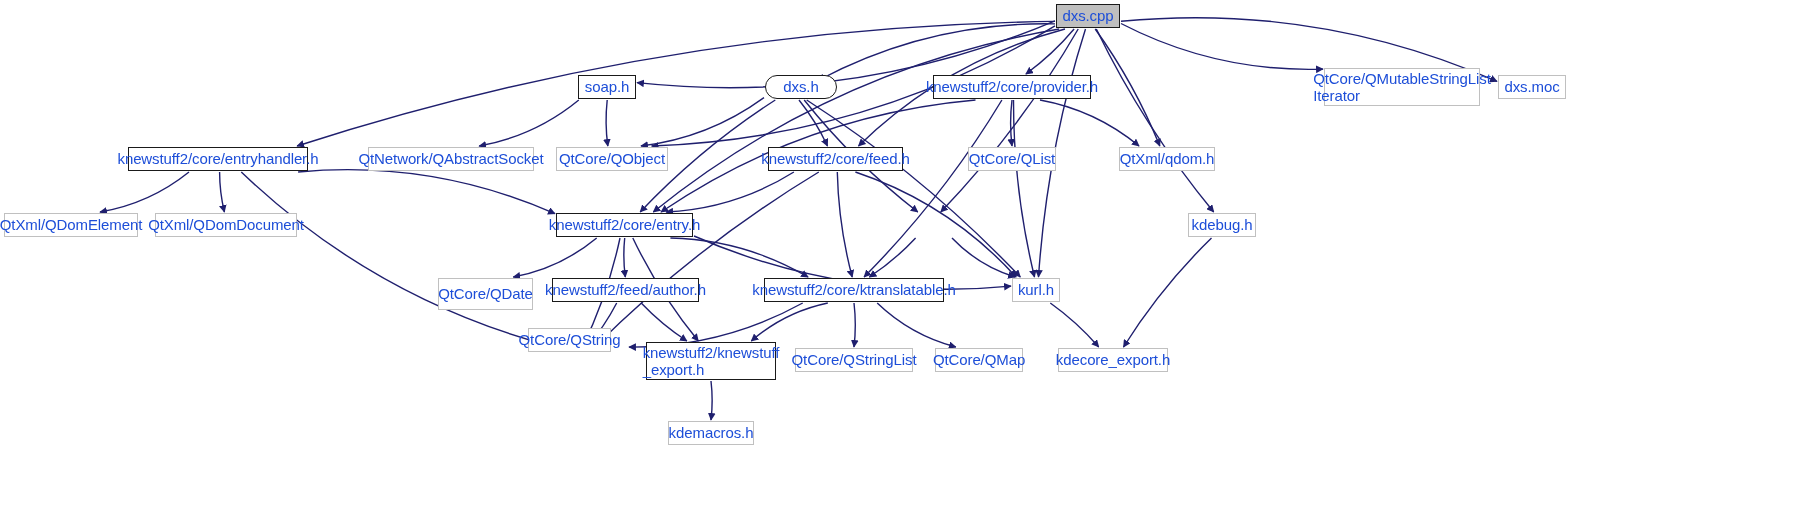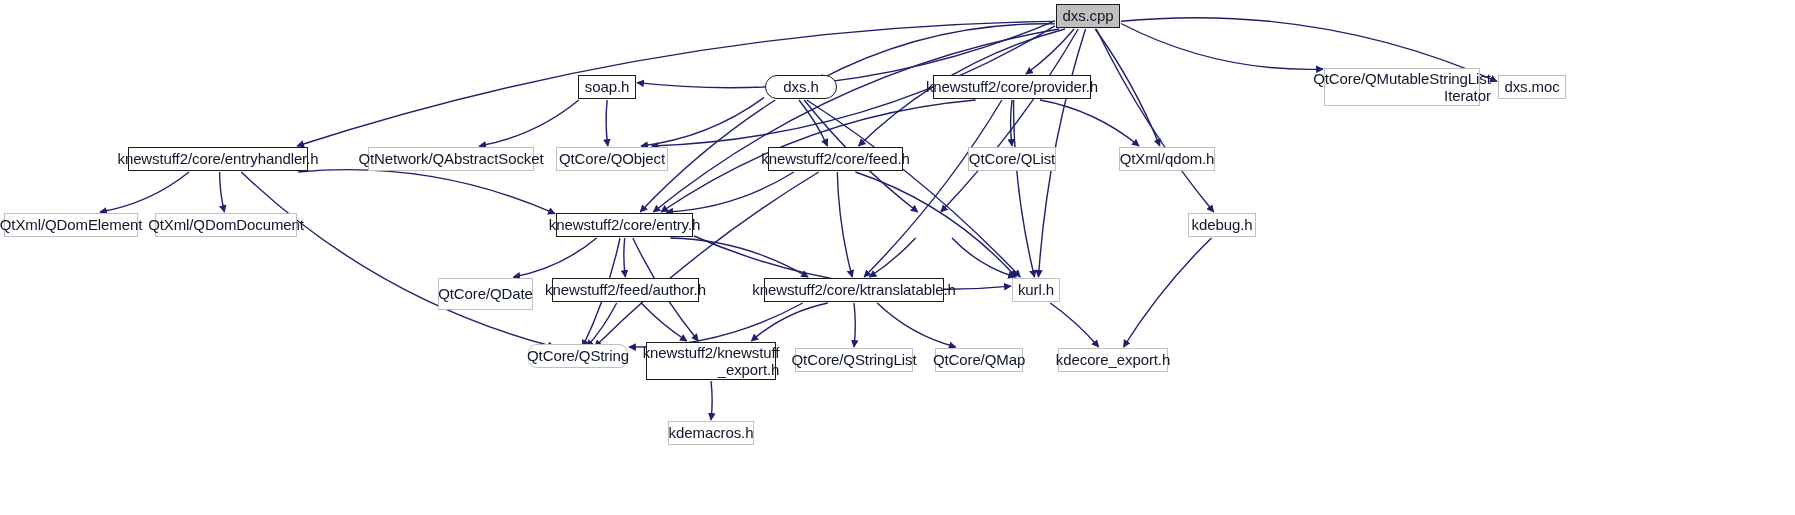--- a/index.html
+++ b/index.html
@@ -1,21 +1,21 @@
 <!DOCTYPE html>
 <html><head>
 <meta charset="utf-8">
 <style>
   html,body{margin:0;padding:0;background:#ffffff;}
   #stage{position:relative;width:1795px;height:515px;background:#ffffff;
          font-family:"Liberation Sans",sans-serif;overflow:hidden;}
   #edges{position:absolute;left:0;top:0;width:1795px;height:515px;}
   .node{position:absolute;box-sizing:border-box;display:flex;align-items:center;
-        justify-content:center;text-align:right;background:#ffffff;
-        border:1px solid #c0c0c0;color:#0f172a;font-size:15px;line-height:1.15;
+        justify-content:center;text-align:left;background:#ffffff;
+        border:1px solid #c0c0c0;color:#1d4ed8;font-size:15px;line-height:1.15;
         white-space:pre-line;letter-spacing:-0.1px;}
   .node.strong{border:1px solid #1a1a1a;}
   .node.root{background:#bfbfbf;border:1px solid #1a1a1a;}
 </style>
 </head>
 <body>
 
 <div id="stage">
   <svg id="edges" viewBox="0 0 1795 515" xmlns="http://www.w3.org/2000/svg">
       <defs>
@@ -88,20 +88,20 @@
     <div class="node" style="left: 556px; top: 147px; width: 112px; height: 24px;">QtCore/QObject</div>
     <div class="node strong" style="left: 768px; top: 147px; width: 135px; height: 24px;">knewstuff2/core/feed.h</div>
     <div class="node" style="left: 968px; top: 147px; width: 88px; height: 24px;">QtCore/QList</div>
     <div class="node" style="left: 1119px; top: 147px; width: 96px; height: 24px;">QtXml/qdom.h</div>
     <div class="node strong" style="left: 556px; top: 213px; width: 137px; height: 24px;">knewstuff2/core/entry.h</div>
     <div class="node" style="left: 1188px; top: 213px; width: 68px; height: 24px;">kdebug.h</div>
     <div class="node" style="left: 438px; top: 278px; width: 95px; height: 32px;">QtCore/QDate</div>
     <div class="node strong" style="left: 552px; top: 278px; width: 147px; height: 24px;">knewstuff2/feed/author.h</div>
     <div class="node strong" style="left: 764px; top: 278px; width: 180px; height: 24px;">knewstuff2/core/ktranslatable.h</div>
     <div class="node" style="left: 1012px; top: 278px; width: 48px; height: 24px;">kurl.h</div>
-    <div class="node" style="left: 528px; top: 344px; width: 100px; height: 24px; border-radius: 9px;">QtCore/QString</div>
+    <div class="node" style="left: 528px; top: 328px; width: 83px; height: 24px;">QtCore/QString</div>
     <div class="node strong" style="left: 646px; top: 342px; width: 130px; height: 38px;">knewstuff2/knewstuff
 _export.h</div>
     <div class="node" style="left: 795px; top: 348px; width: 118px; height: 24px;">QtCore/QStringList</div>
     <div class="node" style="left: 935px; top: 348px; width: 88px; height: 24px;">QtCore/QMap</div>
     <div class="node" style="left: 1058px; top: 348px; width: 110px; height: 24px;">kdecore_export.h</div>
     <div class="node" style="left: 668px; top: 421px; width: 86px; height: 24px;">kdemacros.h</div>
   </div>
 
 </body></html>

